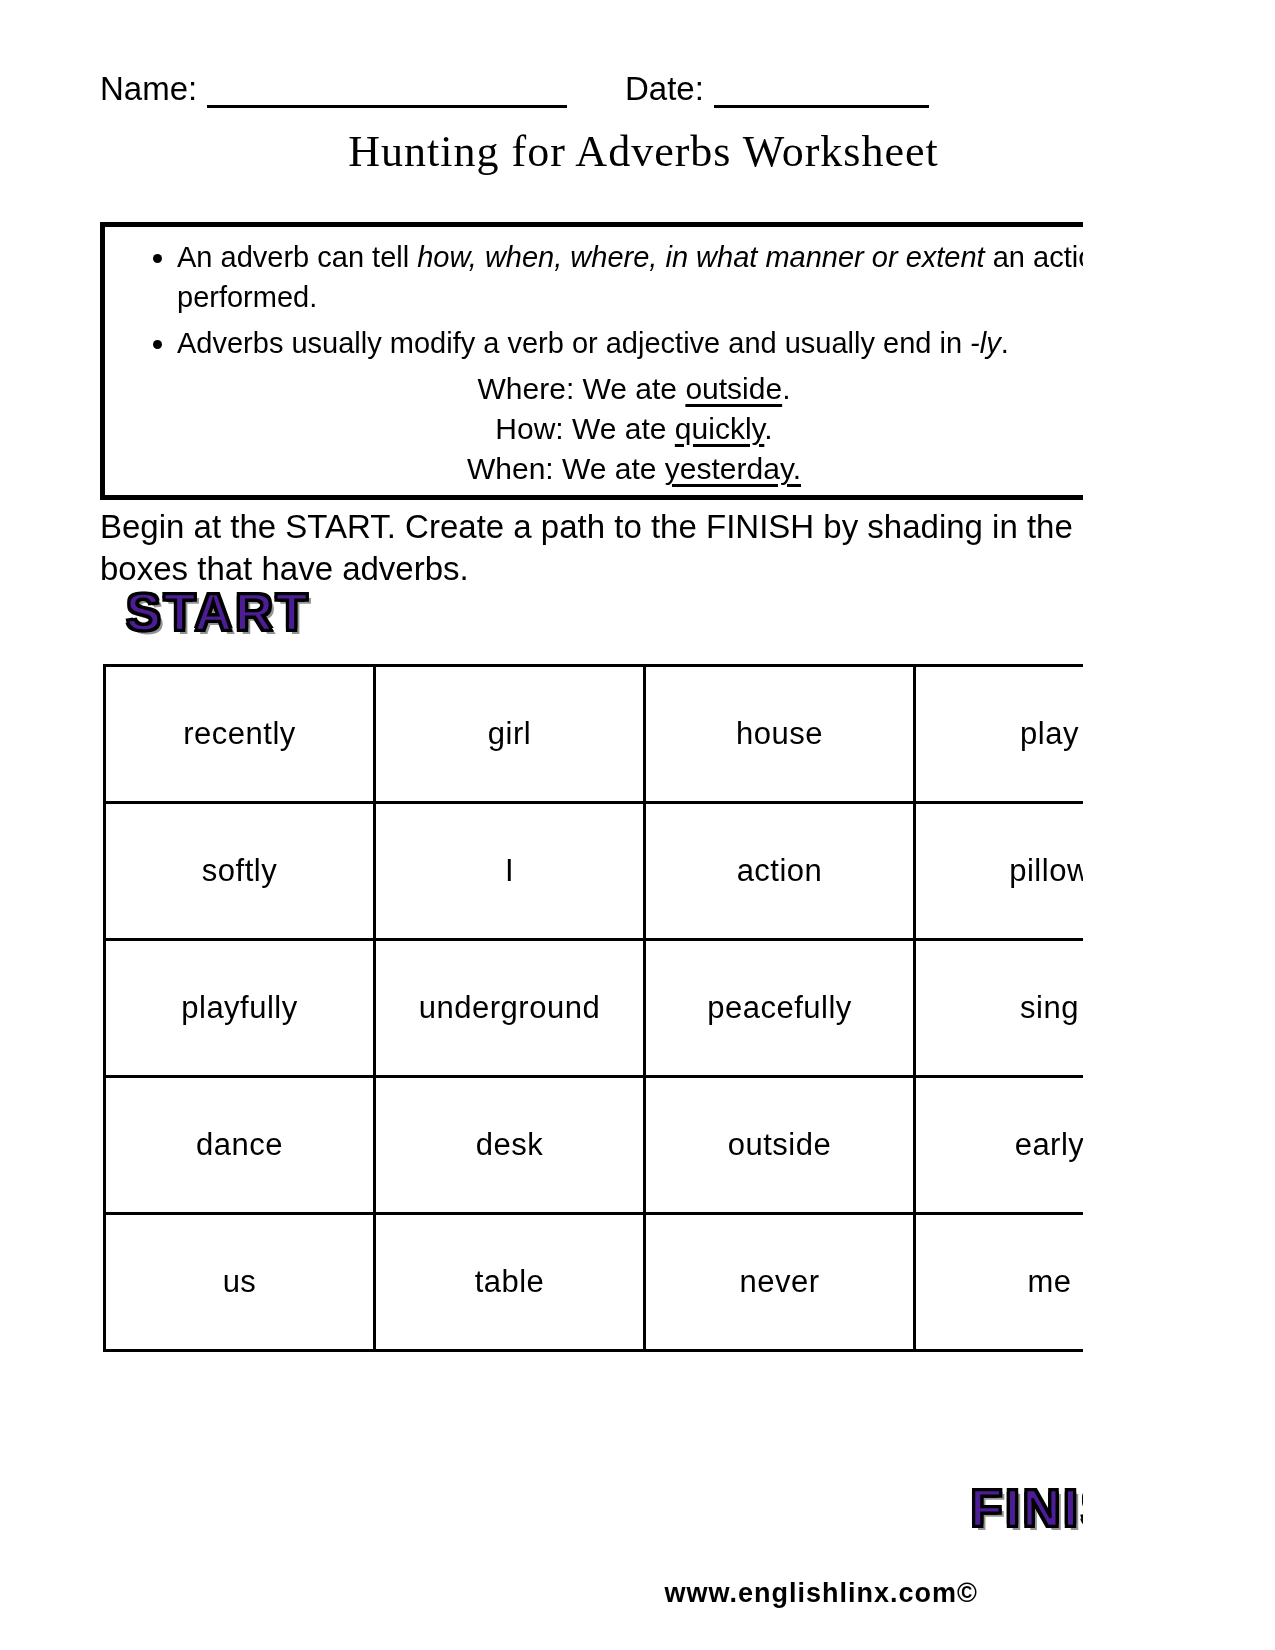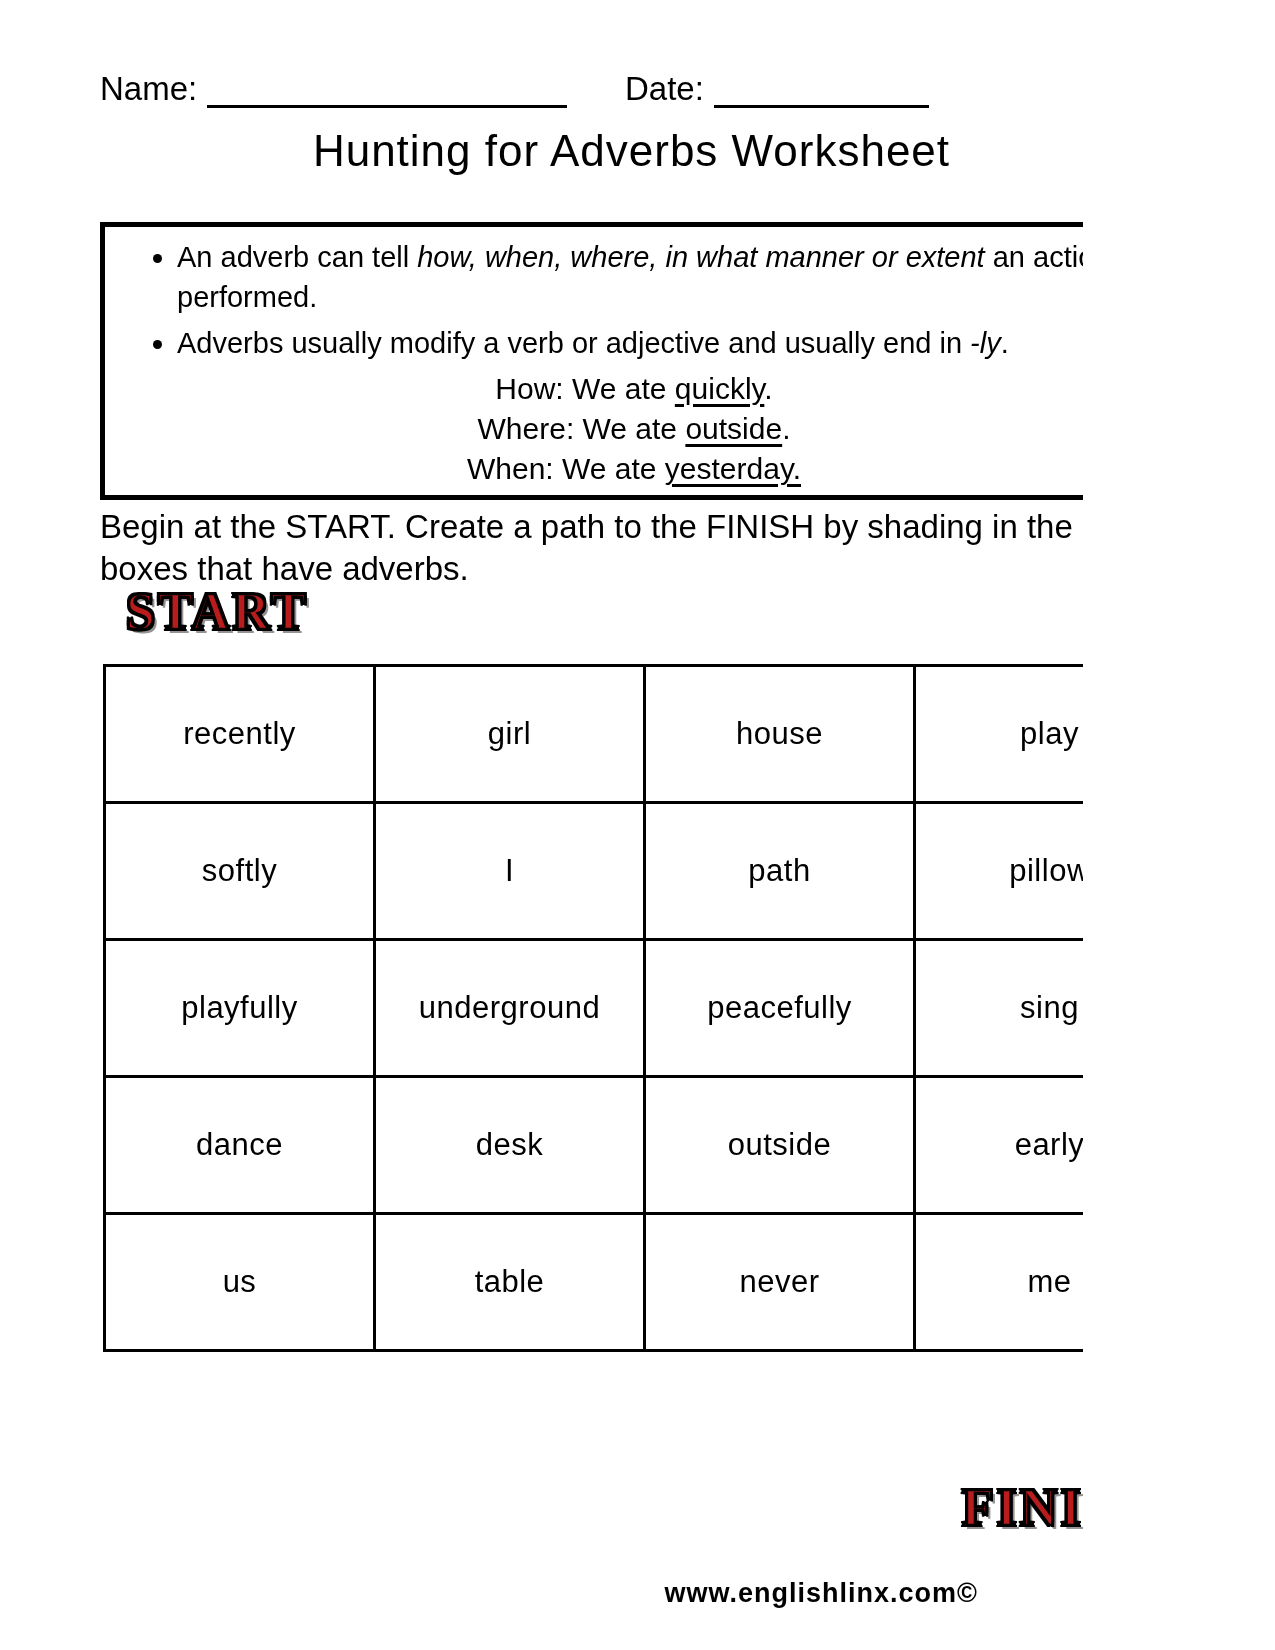--- a/index.html
+++ b/index.html
@@ -21,22 +21,22 @@
     border-bottom: 3px solid #000;
     height: 32px;
     vertical-align: bottom;
     margin-left: 10px;
   }
   .blank-name { width: 360px; }
   .blank-date { width: 215px; }
 
   
   .title {
-    position: absolute; left: 100px; top: 126px; width: 1063px;
-    text-align: center; font-size: 44px; letter-spacing: 1px;
+    position: absolute; left: 112px; top: 126px; width: 1063px;
+    text-align: center; font-size: 44px; letter-spacing: 1px; font-family: Liberation Serif, serif;
   }
 
   
   .info-box {
     position: absolute; left: 100px; top: 222px; width: 1068px; height: 278px;
     border: 5px solid #000; box-sizing: border-box; overflow: hidden;
   }
   .info-box ul { margin: 10px 0 6px 0; padding-left: 72px; font-size: 29px; line-height: 1.38; }
   .info-box li { margin-bottom: 6px; }
   .examples { text-align: center; font-size: 30px; line-height: 1.34; }
@@ -44,26 +44,25 @@
 
   
   .instructions {
     position: absolute; left: 100px; top: 506px; width: 1045px;
     font-size: 33px; line-height: 1.26;
   }
 
   
   .outline-label {
     font-size: 52px; font-weight: bold; letter-spacing: 3px;
-    color: #b91c1c;
+    color: #4c1d95;
     -webkit-text-stroke: 2.5px #000;
     text-shadow:
       -2px -2px 0 #000, 2px -2px 0 #000, -2px 2px 0 #000, 2px 2px 0 #000,
       4px 4px 0 rgba(60,60,60,0.55);
-    font-family: Liberation Serif, serif;
   }
   .start-label { position: absolute; left: 126px; top: 582px; }
   .finish-wrap { position: absolute; left: 103px; top: 1478px; width: 1060px; text-align: right; }
   .finish-label { padding-right: 4px; }
 
   
   .word-grid {
     position: absolute; left: 103px; top: 664px;
     border-collapse: collapse; table-layout: fixed; width: 1060px;
   }
@@ -99,24 +98,24 @@
     <ul>
       <li>
         <span>An adverb can tell </span><i>how, when, where, in what manner or extent</i><span> an action is performed.</span>
       </li>
       <li>
         <span>Adverbs usually modify a verb or adjective and usually end in </span><i>-ly</i><span>.</span>
       </li>
     </ul>
     <div class="examples">
       <div>
-        <span>How: We ate </span><span class="u-word">quickly</span><span>.</span>
+        <span>Where: We ate </span><span class="u-word">outside</span><span>.</span>
       </div>
       <div>
-        <span>Where: We ate </span><span class="u-word">outside</span><span>.</span>
+        <span>How: We ate </span><span class="u-word">quickly</span><span>.</span>
       </div>
       <div>
         <span>When: We ate </span><span class="u-word">yesterday.</span><span></span>
       </div>
     </div>
   </div>
 
   <div class="instructions">Begin at the START. Create a path to the FINISH by shading in the boxes that have adverbs.</div>
 
   <div class="outline-label start-label">START</div>
@@ -125,21 +124,21 @@
     <tbody>
       <tr>
         <td>recently</td>
         <td>girl</td>
         <td>house</td>
         <td>play</td>
       </tr>
       <tr>
         <td>softly</td>
         <td>I</td>
-        <td>path</td>
+        <td>action</td>
         <td>pillow</td>
       </tr>
       <tr>
         <td>playfully</td>
         <td>underground</td>
         <td>peacefully</td>
         <td>sing</td>
       </tr>
       <tr>
         <td>dance</td>

